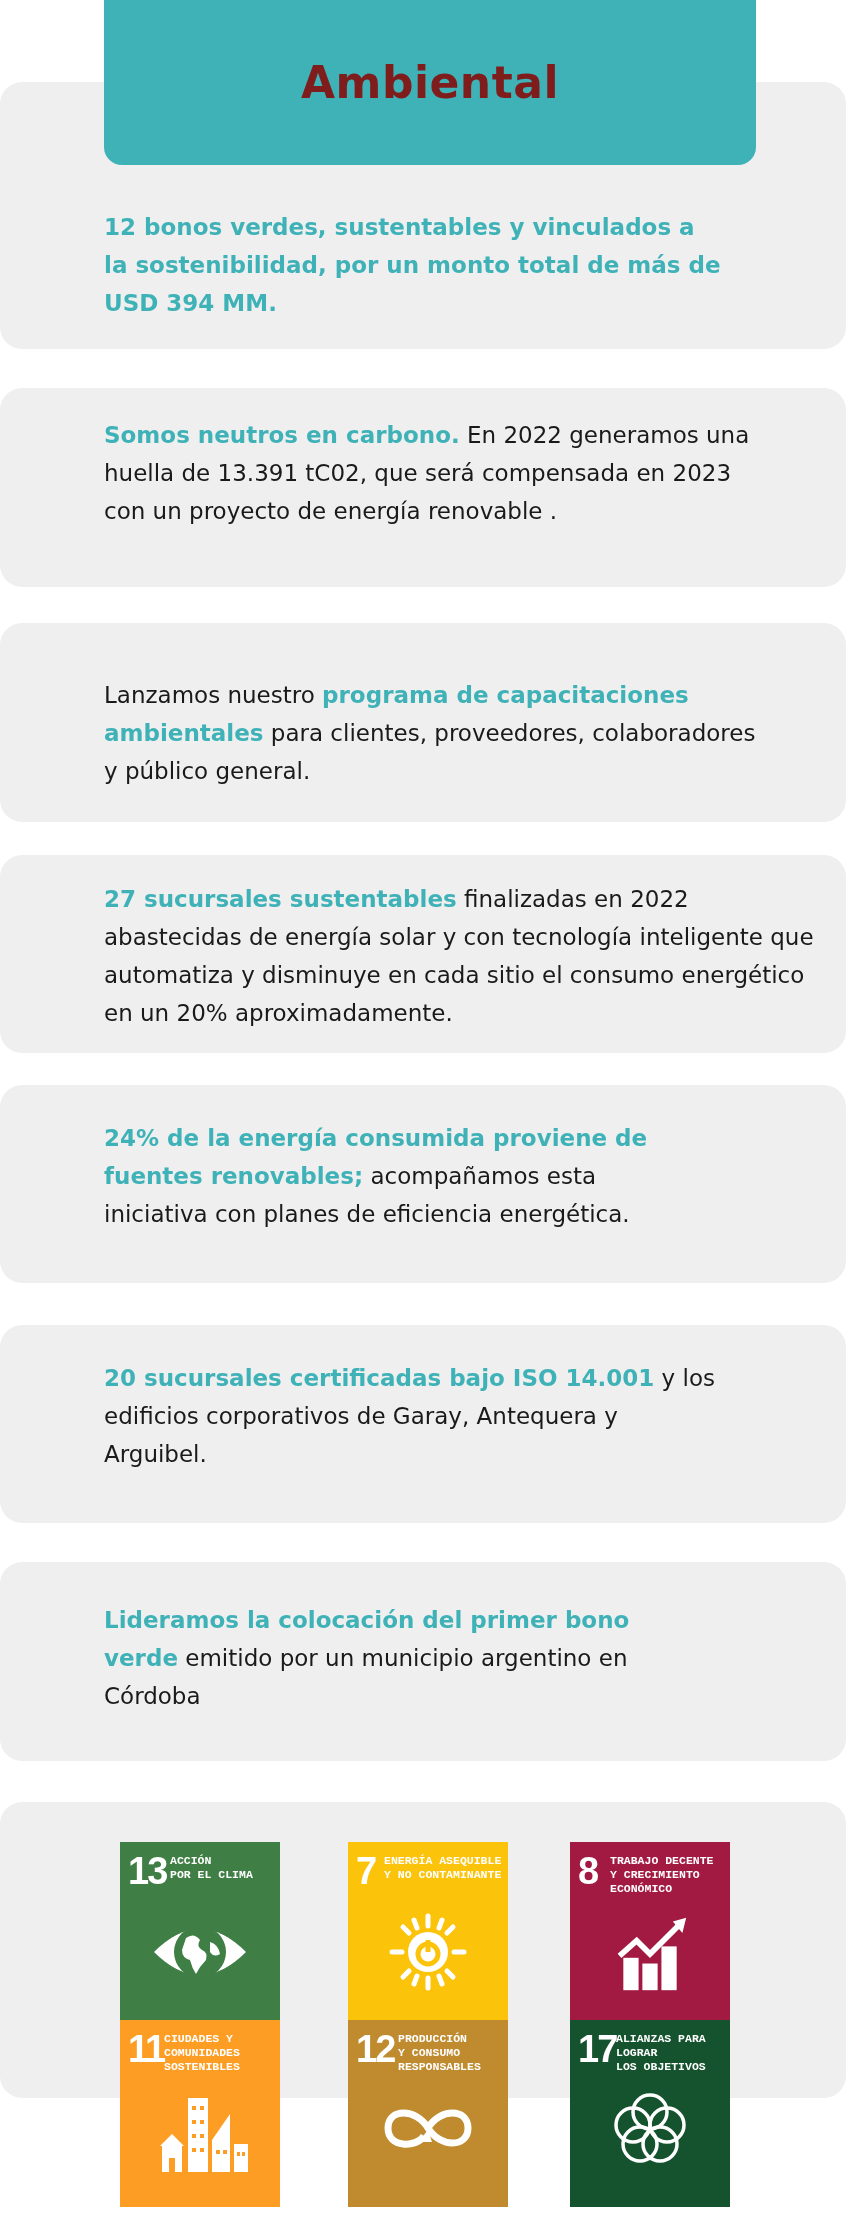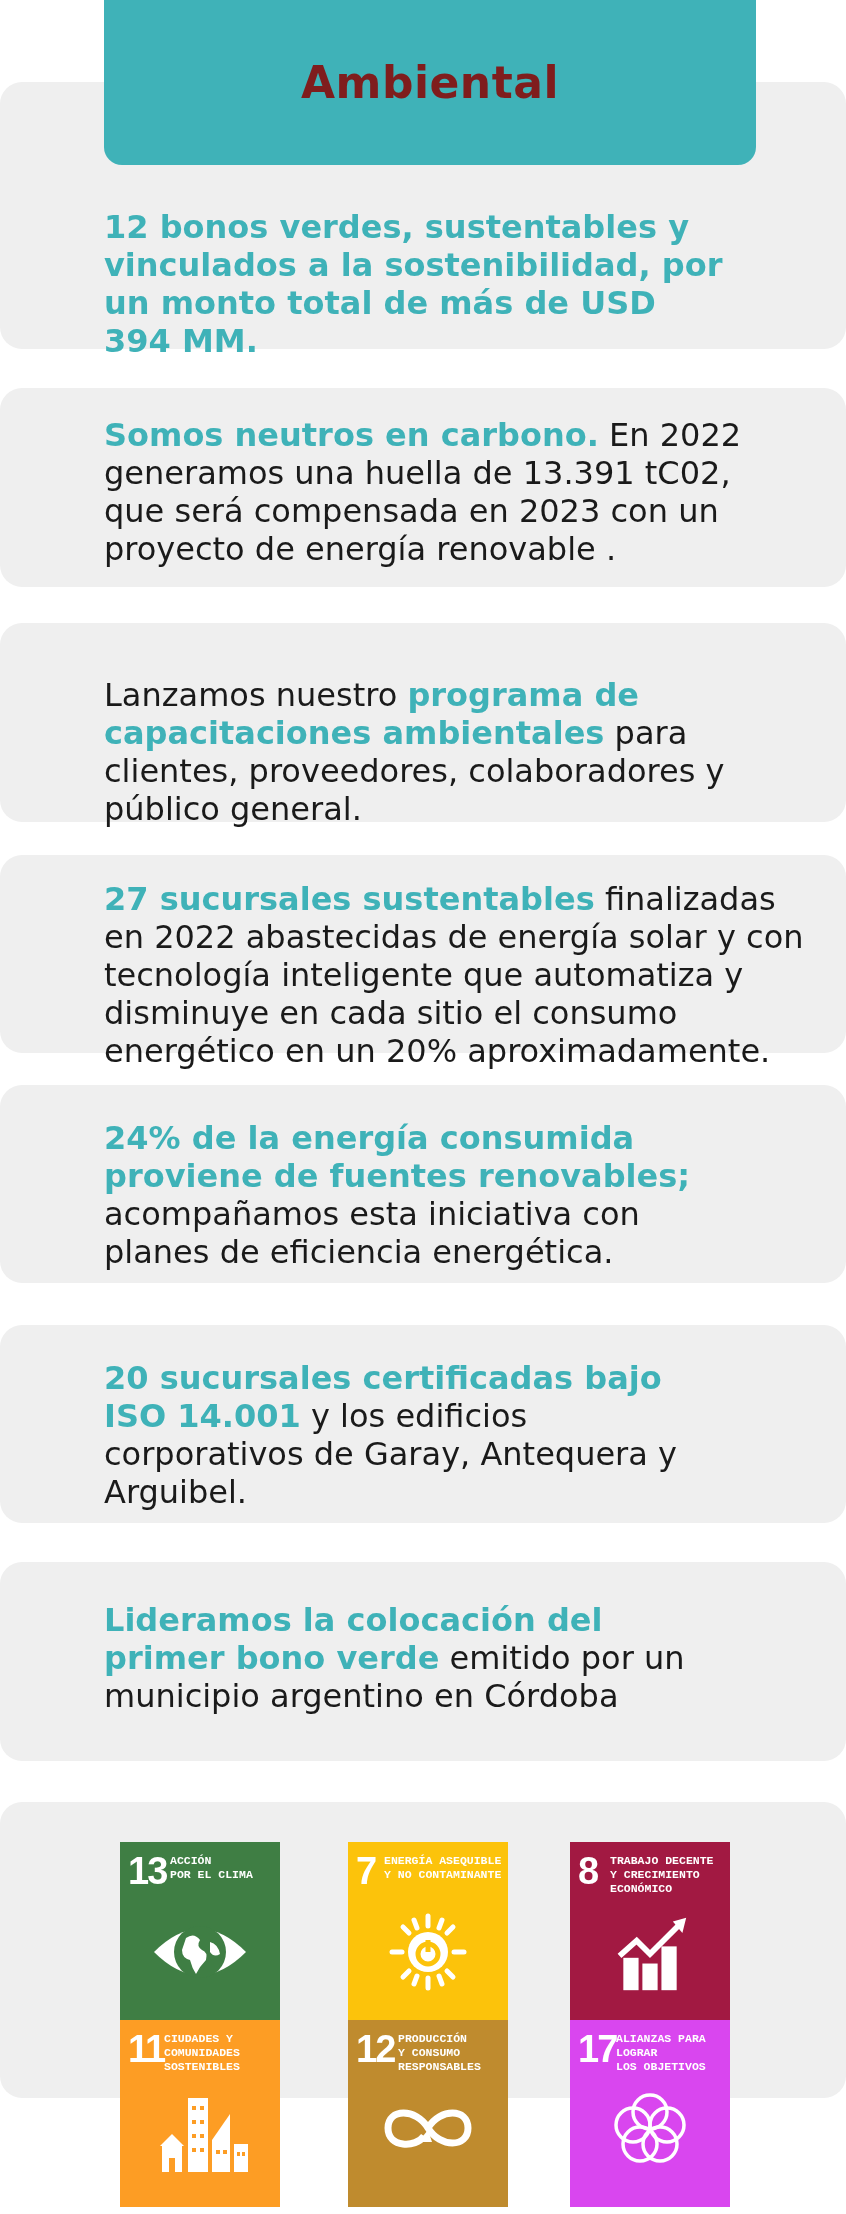--- a/index.html
+++ b/index.html
@@ -5,21 +5,21 @@
   html, body { margin: 0; padding: 0; background: #ffffff; }
   body { width: 846px; height: 2214px; position: relative; overflow: hidden;
          font-family: "DejaVu Sans", sans-serif; }
   .card { position: absolute; left: 0; width: 846px; background: #efefef;
           border-radius: 22px; }
   .header { position: absolute; left: 104px; top: 0; width: 652px; height: 165px;
             background: #3fb2b8; border-radius: 0 0 18px 18px; z-index: 2;
             display: flex; align-items: center; justify-content: center; }
   .header-title { color: #7f1d1d; font-size: 44px; font-weight: bold;
                   font-family: "DejaVu Sans", sans-serif; letter-spacing: 0.5px; }
-  .text { position: absolute; left: 104px; width: 700px; font-size: 32px;
+  .text { position: absolute; left: 104px; width: 700px; font-size: 23px;
           line-height: 38px; color: #1a1a1a; }
   .hl { color: #3fb2b8; font-weight: bold; }
   .tile { position: absolute; width: 160px; height: 187px; color: #fff;
           font-family: "Liberation Sans", sans-serif; z-index: 2; }
   .tile-num { position: absolute; left: 8px; top: 10px; font-size: 38px; font-weight: bold;
               letter-spacing: -2px; line-height: 38px; }
   .tile-label { position: absolute; top: 12px; font-size: 11.5px; font-weight: bold;
                 line-height: 14px; text-transform: uppercase; font-family: Liberation Mono, monospace; }
   .tile-icon { position: absolute; left: 30px; top: 66px; width: 100px; height: 84px; }
 </style>
@@ -160,21 +160,21 @@
     <div>PRODUCCIÓN</div>
       <div>Y CONSUMO</div>
       <div>RESPONSABLES</div>
   </div>
   <svg class="tile-icon" viewBox="0 0 100 84">
     <path d="M50 42 C38 22 10 22 10 42 C10 62 38 62 46 50 M50 42 C62 22 90 22 90 42 C90 62 62 62 50 42" fill="none" stroke="#fff" stroke-width="7"></path>
     <polygon points="50,44 40,56 54,56" fill="#fff"></polygon>
   </svg>
 </div>
 
-<div class="tile" style="left:570px;top:2020px;background:#d946ef;">
+<div class="tile" style="left:570px;top:2020px;background:#14532d;">
   <span class="tile-num">17</span>
   <div class="tile-label" style="left:46px;">
     <div>ALIANZAS PARA</div>
       <div>LOGRAR</div>
       <div>LOS OBJETIVOS</div>
   </div>
   <svg class="tile-icon" viewBox="0 0 100 84">
     <g fill="none" stroke="#fff" stroke-width="3.5">
       <circle cx="50" cy="26" r="17"></circle>
       <circle cx="33" cy="39" r="17"></circle>

